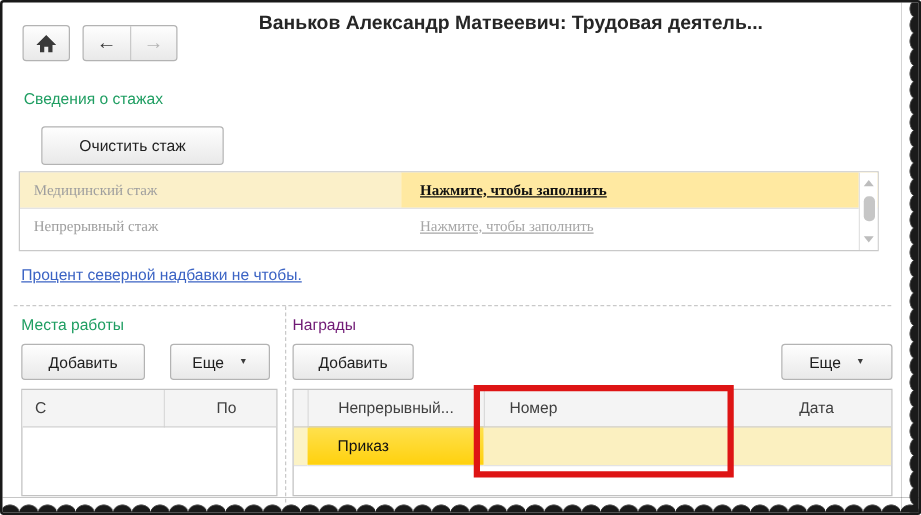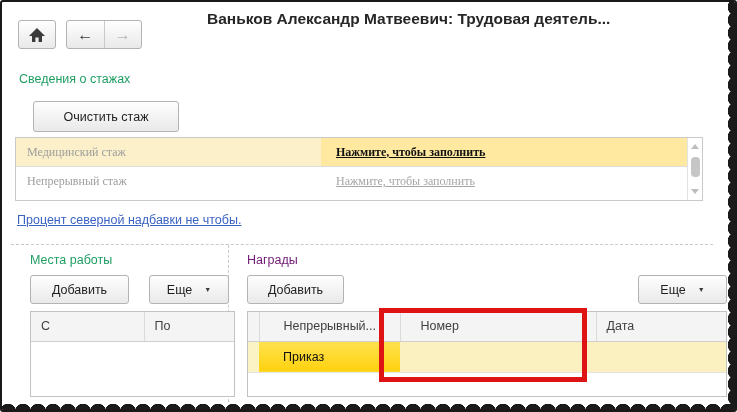--- a/index.html
+++ b/index.html
@@ -71,37 +71,37 @@
   .scroll-thumb { width:9px; height:20px; background:#c6c6c6; border-radius:4px; margin-top:8px; }
 
   
   .north-link { position:absolute; left:15px; top:211px; text-decoration:underline; font-size:12.5px; }
 
   
   .hr-dash { position:absolute; left:9px; top:242px; width:702px; border-top:1px dashed #c9c9c9; }
   .v-dash  { position:absolute; left:226px; top:243px; height:157px; border-left:1px dashed #c9c9c9; }
 
   
-  .panel { position:absolute; top:251px;margin-left:13px; }
+  .panel { position:absolute; top:251px; }
   .panel-left  { left:15px;  width:205px; }
   .panel-right { left:232px; width:480px; }
   .panel .sec-label { display:block; margin-bottom:8px; }
   .btn-row { display:flex; height:29px; margin-bottom:7px; }
   .panel-left  .btn-add { width:99px; height:29px; margin-right:20px; }
   .panel-right .btn-add { width:97px; height:29px; }
   .btn-more { height:29px; gap:12px; }
   .panel-left  .btn-more { width:80px; }
   .panel-right .btn-more { width:89px; margin-left:auto; }
   .dd-tri { font-size:7px; color:#3c3c3c; }
 
   table.grid { border-collapse:collapse; width:100%; background:#fff; }
   .grid-wrap { border:1px solid #c2c2c2; height:86px; background:#fff; overflow:hidden; }
   .grid th { background:#f4f4f4; border-right:1px solid #dadada; border-bottom:1px solid #cfcfcf;
              font-weight:normal; color:#3f3f3f; text-align:left; height:29px; padding-left:10px; font-size:12.5px; }
-  .grid th:last-child, .grid td:last-child { border-right:none; }
+  .grid th:last-child, .grid td:last-child { border-right:none;text-align:center; }
   .grid td { height:31px; padding-left:10px; font-size:12.5px; }
 
   
   .aw-col-sel  { width:11px; padding-left:0 !important; }
   .aw-col-name { width:141px; padding-left:24px !important; }
   .aw-col-num  { width:196px; padding-left:20px !important; }
   .aw-row td { border-bottom:1px solid #e3e3e3; }
   .aw-row .cell-sel  { background:#fcf3c5; }
   .aw-row .cell-name { background:linear-gradient(#ffe14e, #ffd10e); color:#111; }
   .aw-row .cell-num  { background:#fbf0c0; }

